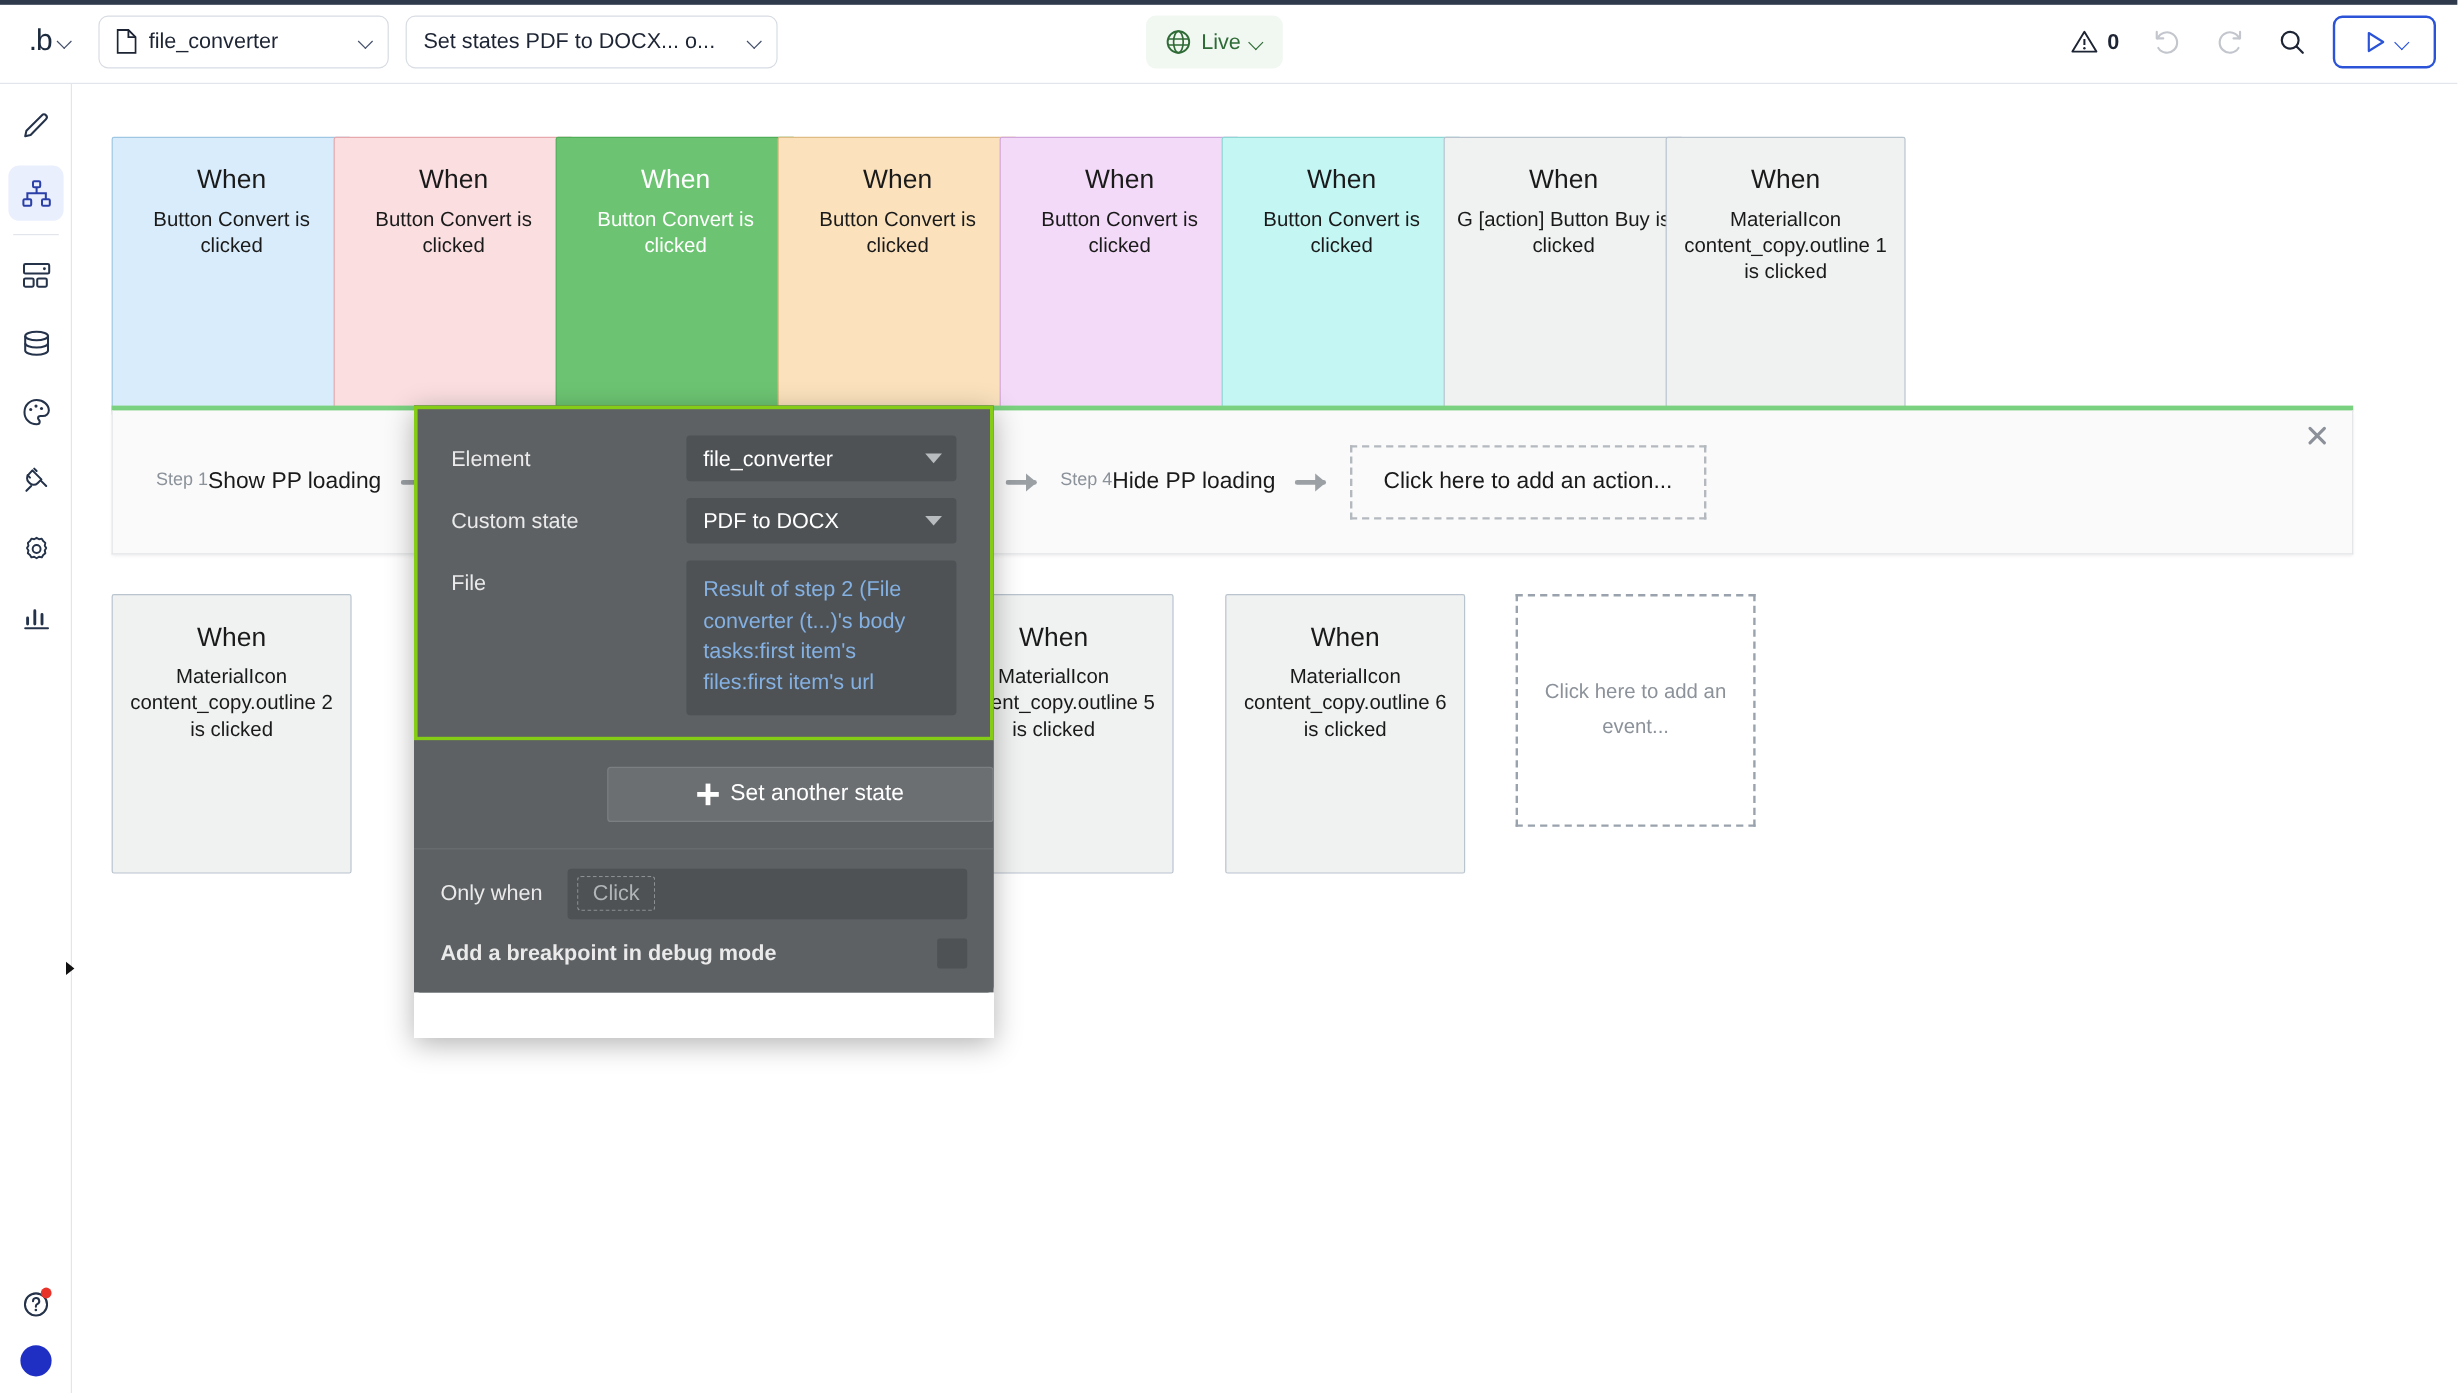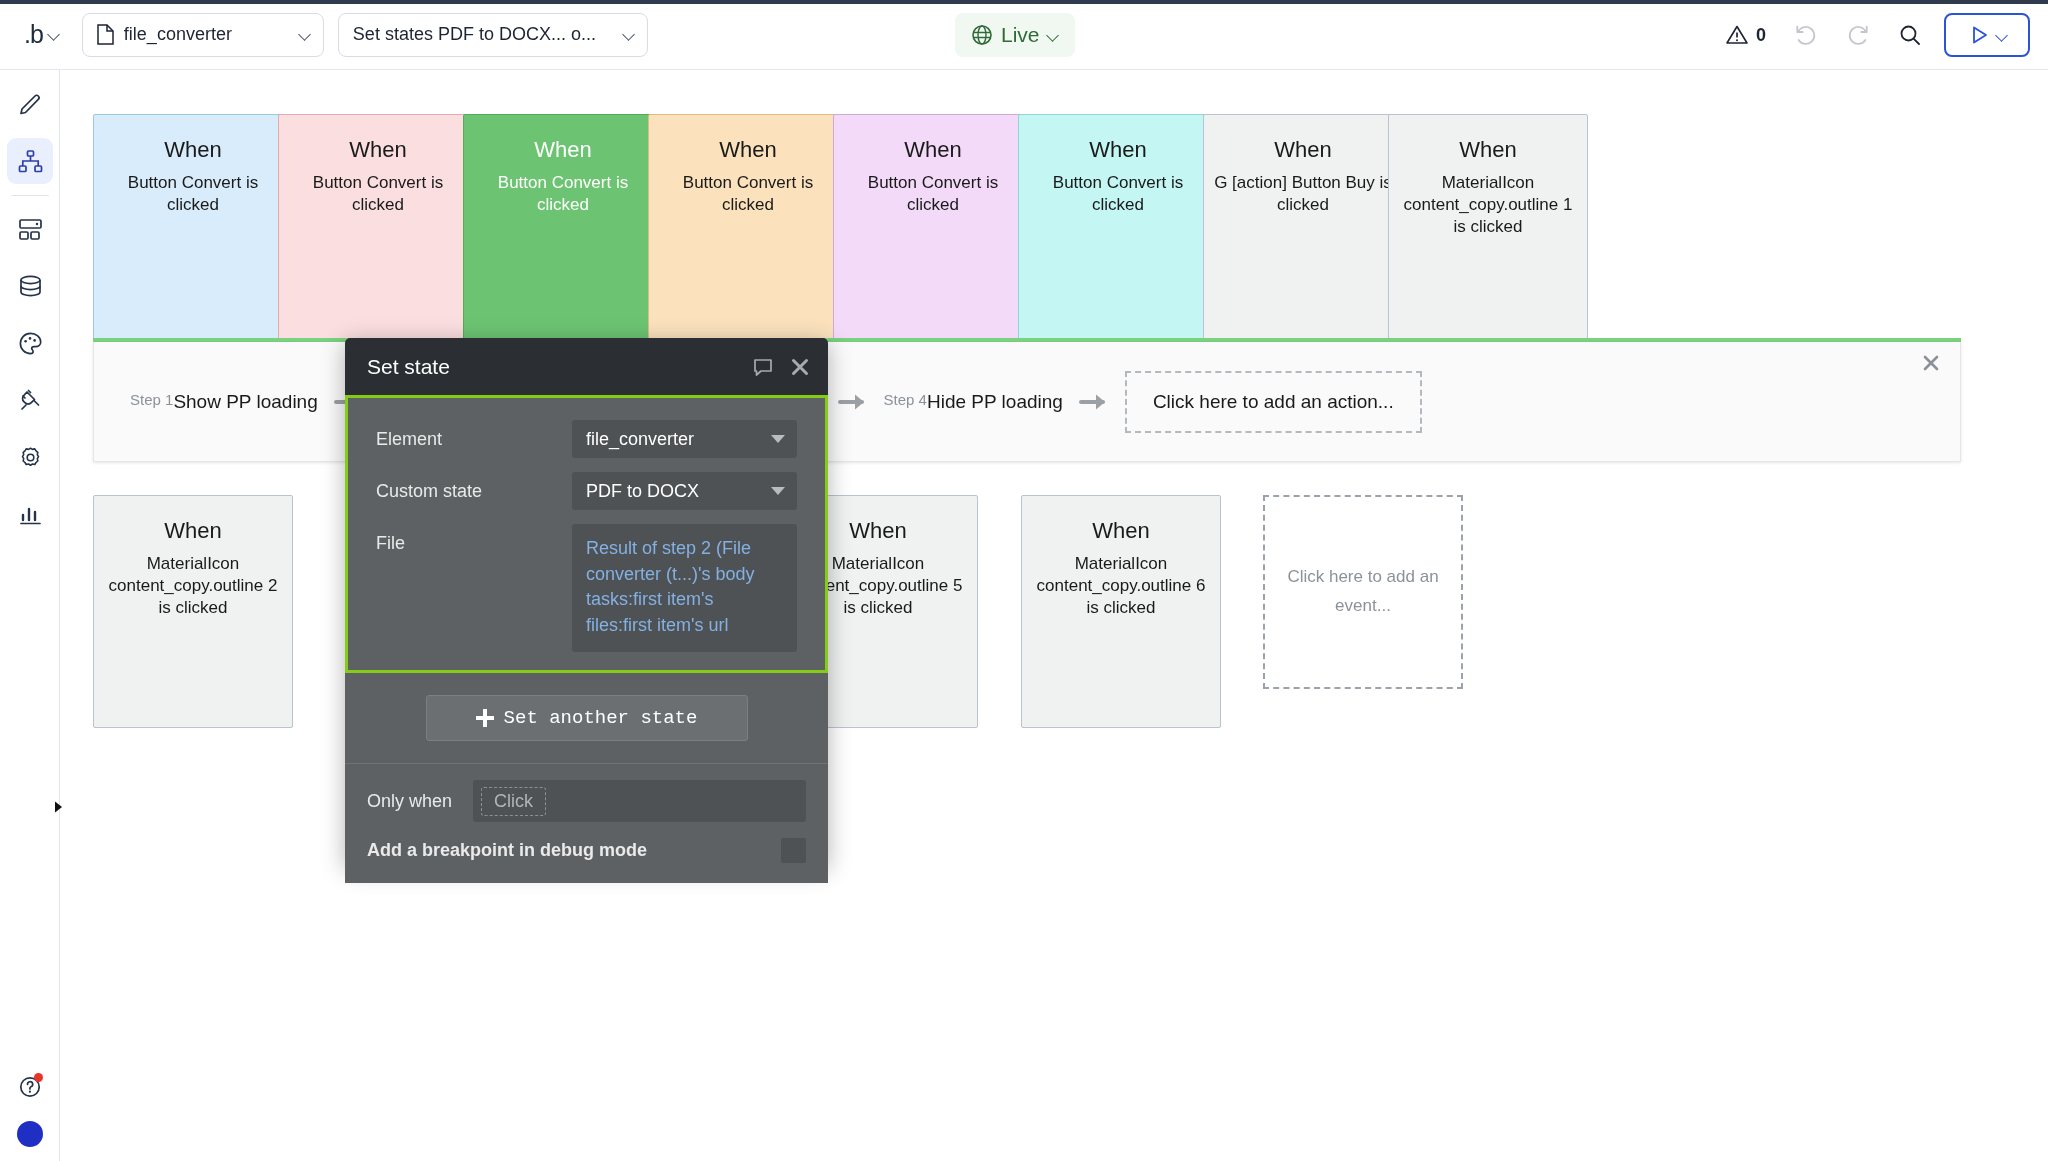--- a/index.html
+++ b/index.html
@@ -47,21 +47,21 @@
   #sel-page { width: 242px; }
   #sel-wf { width: 310px; }
   .doc-ico { width: 17px; height: 21px; margin-right: 10px; flex: 0 0 auto; }
 
   .live-pill {
     position: absolute; left: 955px; top: 13px;
     height: 44px; padding: 0 16px; border-radius: 8px;
     background: #f1f8f2; display: flex; align-items: center; gap: 8px;
     cursor: pointer;
   }
-  .live-pill .lbl { font-size: 21px; color: #2f6b36; }
+  .live-pill .lbl { font-size: 18px; color: #2f6b36; }
   .live-pill .chev::after { border-color: #2f6b36; }
 
   .tb-right {
     position: absolute; right: 18px; top: 13px;
     display: flex; align-items: center; gap: 0;
     height: 44px;
   }
   .tb-ico {
     width: 52px; height: 44px; display: flex; align-items: center;
     justify-content: center; cursor: pointer;
@@ -205,23 +205,22 @@
     border-right: 7px solid transparent; border-top: 8px solid #b9bcbe;
     margin-left: 8px;
   }
   .fctl.multiline {
     align-items: flex-start; padding: 12px 14px 14px; min-height: 112px;
     display: block; line-height: 1.42;
   }
   .fctl.multiline .v { font-size: 18px; color: #84b0e2; }
   .modal-mid {
     background: #5d6164; padding: 22px 0 22px 0;
-    display: flex; justify-content: center;
+    display: flex; justify-content: flex-end;
     border-bottom: 1px solid #6f7376;
-    font-family: Liberation Mono, monospace;
   }
   .set-another {
     width: 322px; height: 46px; background: #6b6f72;
     border: 1px solid #7b7f82; border-radius: 3px;
     display: flex; align-items: center; justify-content: center; gap: 10px;
     font-size: 19px; color: #ffffff; cursor: pointer;
   }
   .plus {
     position: relative; width: 18px; height: 18px; display: inline-block;
   }
@@ -508,33 +507,20 @@
           <div class="when-sub" style="color: rgb(26, 26, 26);">MaterialIcon content_copy.outline 6 is clicked</div>
         </div>
         <div class="add-event-card" style="left: 1203px; top: 425px;">
           <span>Click here to add an event...</span>
         </div>
       </div>
 
   </div>
 
   <div class="modal">
-    <div class="modal-head">
-      <span class="t">Set state</span>
-      <span class="ic">
-        <svg width="22" height="22" viewBox="0 0 22 22">
-          <path d="M3 4h16v11H9l-4.5 4v-4H3z" fill="none" stroke="#a7abaf" stroke-width="1.7" stroke-linejoin="round"></path>
-        </svg>
-      </span>
-      <span class="ic">
-        <svg width="20" height="20" viewBox="0 0 20 20">
-          <path d="M3.5 3.5l13 13M16.5 3.5l-13 13" stroke="#a7abaf" stroke-width="3" stroke-linecap="round"></path>
-        </svg>
-      </span>
-    </div>
 
     <div class="modal-body">
       <div class="hl-section">
 
         <div class="frow">
           <div class="flabel">Element</div>
           <div class="fctl">
             <span class="v">file_converter</span>
             <span class="caret"></span>
           </div>

